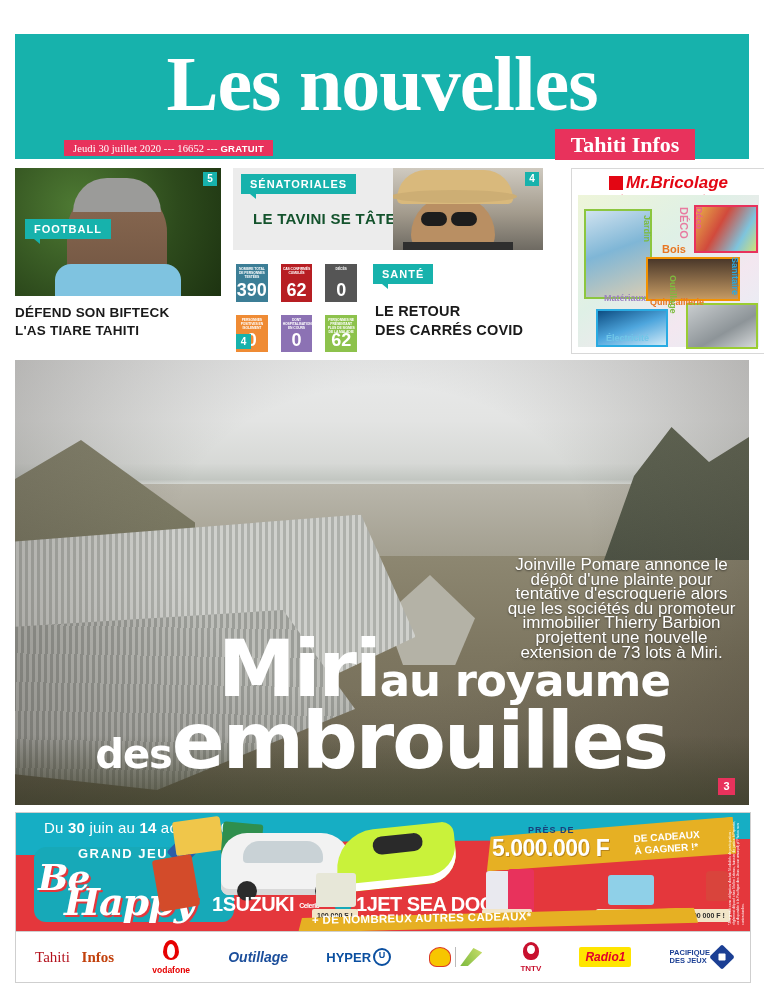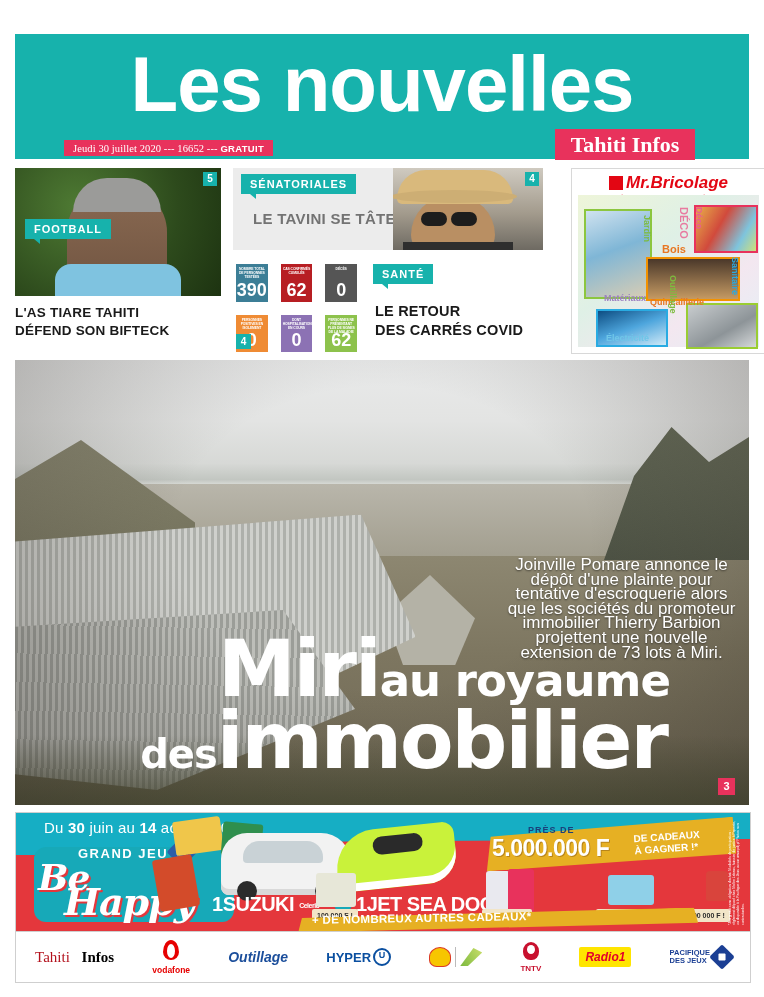--- a/index.html
+++ b/index.html
@@ -3,21 +3,21 @@
 <meta charset="utf-8">
 <style>
   html,body{margin:0;padding:0;background:#ffffff;}
   body{width:764px;height:997px;font-family:"Liberation Sans",sans-serif;overflow:hidden;position:relative;}
 
   .page{position:relative;width:764px;height:997px;background:#fff;}
 
   
   .masthead{position:absolute;left:15px;top:34px;width:734px;height:125px;background:#17B2AC;}
   .masthead-title{position:absolute;left:0;top:2px;width:734px;text-align:center;
-      font-family:Liberation Sans, sans-serif;font-weight:bold;font-size:78px;color:#ffffff;
+      font-family:Liberation Serif, serif;font-weight:bold;font-size:78px;color:#ffffff;
       letter-spacing:-1px;line-height:96px;}
   .dateline{position:absolute;left:64px;top:140px;background:#E8325C;color:#fff;
       font-family:"Liberation Serif",serif;font-size:10.5px;padding:3px 9px 2px 9px;white-space:nowrap;
       letter-spacing:0.1px;}
   .dateline b{font-family:"Liberation Sans",sans-serif;font-size:9.5px;letter-spacing:0.3px;}
   .tahiti-infos-badge{position:absolute;left:555px;top:129px;width:140px;height:31px;background:#E8325C;
       color:#fff;font-family:"Liberation Serif",serif;font-size:22px;font-weight:bold;
       text-align:center;line-height:31px;}
 
   
@@ -35,21 +35,21 @@
   .t-football{position:absolute;left:0;top:0;width:206px;height:184px;}
   .t-football .photo{position:absolute;left:0;top:0;width:206px;height:128px;overflow:hidden;background:#2c4a1e;}
   .t-football .cap{position:absolute;left:0;top:136px;width:206px;font-size:13.5px;font-weight:bold;
       color:#1a1a1a;line-height:18px;letter-spacing:0.2px;}
   .t-football .tz-label{position:absolute;left:10px;top:6px;z-index:5;margin-top:45px;}
   .t-football .pagebadge{right:4px;top:4px;background:#17B2AC;}
 
   
   .t-senat{position:absolute;left:218px;top:0;width:310px;height:82px;background:#ececec;}
   .t-senat .tz-label{position:absolute;left:8px;top:6px;z-index:5;}
-  .t-senat .head{position:absolute;left:20px;top:42px;font-size:15px;font-weight:bold;color:#737373;
+  .t-senat .head{position:absolute;left:20px;top:42px;font-size:15px;font-weight:bold;color:#14532d;
       letter-spacing:0.3px;}
   .t-senat .photo{position:absolute;right:0;top:0;width:150px;height:82px;overflow:hidden;background:#9a9184;}
   .t-senat .pagebadge{right:4px;top:4px;}
 
   
   .covidgrid{position:absolute;left:221px;top:96px;width:121px;height:88px;
       display:grid;grid-template-columns:1fr 1fr 1fr;grid-template-rows:1fr 1fr;gap:13px;}
   .cbox{position:relative;overflow:hidden;}
   .cbox .lbl{position:absolute;left:2px;top:3px;right:2px;font-size:3.4px;color:#fff;font-weight:bold;
       line-height:4.2px;text-align:center;letter-spacing:-0.1px;}
@@ -175,21 +175,21 @@
   .ba-scratch3{position:absolute;left:140px;top:44px;width:40px;height:52px;background:#d34b2a;
       border-radius:3px;transform:rotate(-10deg);}
   .ba-legal{position:absolute;right:4px;top:6px;width:18px;height:106px;color:#fff;font-size:3.4px;
       line-height:4.2px;writing-mode:vertical-rl;transform:rotate(180deg);overflow:hidden;}
 
   
   .sponsors{position:absolute;left:15px;top:932px;width:734px;height:50px;background:#fff;
       border:1px solid #cfcfcf;border-top:none;display:flex;align-items:center;justify-content:space-around;}
   .sp{font-size:13px;color:#333;white-space:nowrap;display:flex;align-items:center;gap:4px;}
   .sp-tahiti{font-family:"Liberation Serif",serif;font-size:15px;color:#B3121D;}
-  .sp-tahiti b{color:#000000;}
+  .sp-tahiti b{color:#c2410c;}
   .sp-voda{display:flex;flex-direction:column;align-items:center;}
   .sp-voda .mark{width:16px;height:20px;background:#E60000;border-radius:50% 50% 50% 50%/60% 60% 40% 40%;
       position:relative;}
   .sp-voda .mark:after{content:"";position:absolute;left:4px;top:4px;width:8px;height:14px;background:#fff;border-radius:50%;}
   .sp-voda .txt{color:#E60000;font-size:8.5px;font-weight:bold;margin-top:1px;}
   .sp-nauti{color:#1B4E9B;font-size:14px;font-weight:bold;font-style:italic;}
   .sp-hyper{color:#0A4FA0;font-size:13px;font-weight:bold;display:flex;align-items:center;gap:2px;}
   .sp-hyper .u{width:14px;height:14px;border:2px solid #0A4FA0;border-radius:50%;color:#0A4FA0;
       font-size:9px;line-height:11px;text-align:center;font-weight:bold;}
   .sp-shell{width:20px;height:18px;background:#F7C600;border-radius:50% 50% 35% 35%;border:1px solid #DB3A26;}
@@ -238,22 +238,22 @@
     <div class="t-football">
       <div class="photo">
         <div style="position:absolute;inset:0;background:radial-gradient(circle at 30% 30%,#4e7a33 0%,#2d4a1c 60%,#1d3311 100%);"></div>
         <div style="position:absolute;left:52px;top:18px;width:100px;height:112px;background:linear-gradient(180deg,#8a6a52 0%,#6f5340 100%);border-radius:46px 46px 30px 30px;"></div>
         <div style="position:absolute;left:58px;top:10px;width:88px;height:34px;background:#9b9b99;border-radius:44px 44px 0 0;"></div>
         <div style="position:absolute;left:40px;top:96px;width:126px;height:36px;background:#7fc3e0;border-radius:16px 16px 0 0;"></div>
         <div class="tz-label">FOOTBALL</div>
         <div class="pagebadge">5</div>
       </div>
       <div class="cap">
+        <div>DÉFEND SON BIFTECK</div>
         <div>L'AS TIARE TAHITI</div>
-        <div>DÉFEND SON BIFTECK</div>
       </div>
     </div>
 
     <div class="t-senat">
       <div class="tz-label">SÉNATORIALES</div>
       <div class="head">LE TAVINI SE TÂTE</div>
       <div class="photo">
         <div style="position:absolute;inset:0;background:linear-gradient(180deg,#cfcac0 0%,#a39b8d 55%,#6e6a62 100%);"></div>
         <div style="position:absolute;left:18px;top:28px;width:84px;height:62px;background:#b98f63;border-radius:40px 40px 24px 24px;"></div>
         <div style="position:absolute;left:4px;top:2px;width:116px;height:34px;background:#d9b97c;border-radius:58px 58px 10px 10px;"></div>
@@ -342,21 +342,21 @@
     <div class="mp-pagebadge">3</div>
   </div>
 
   <div class="mp-caption">Joinville Pomare annonce le dépôt d'une plainte pour tentative d'escroquerie alors que les sociétés du promoteur immobilier Thierry Barbion projettent une nouvelle extension de 73 lots à Miri.</div>
 
   <div class="headline">
     <div class="hl-line1">
       <span class="hl-big">Miri</span><span class="hl-med">au royaume</span>
     </div>
     <div class="hl-line2">
-      <span class="hl-sm">des</span><span class="hl-big">immobilier</span>
+      <span class="hl-sm">des</span><span class="hl-big">embrouilles</span>
     </div>
   </div>
 
   <div class="bottomad">
     <div class="ba-redtop"></div>
     <div class="ba-red"></div>
     <div class="ba-teal-round"></div>
 
     <div class="ba-date"><span>Du </span><b>30</b><span> juin au </span><b>14</b><span> août 2020</span></div>
 

